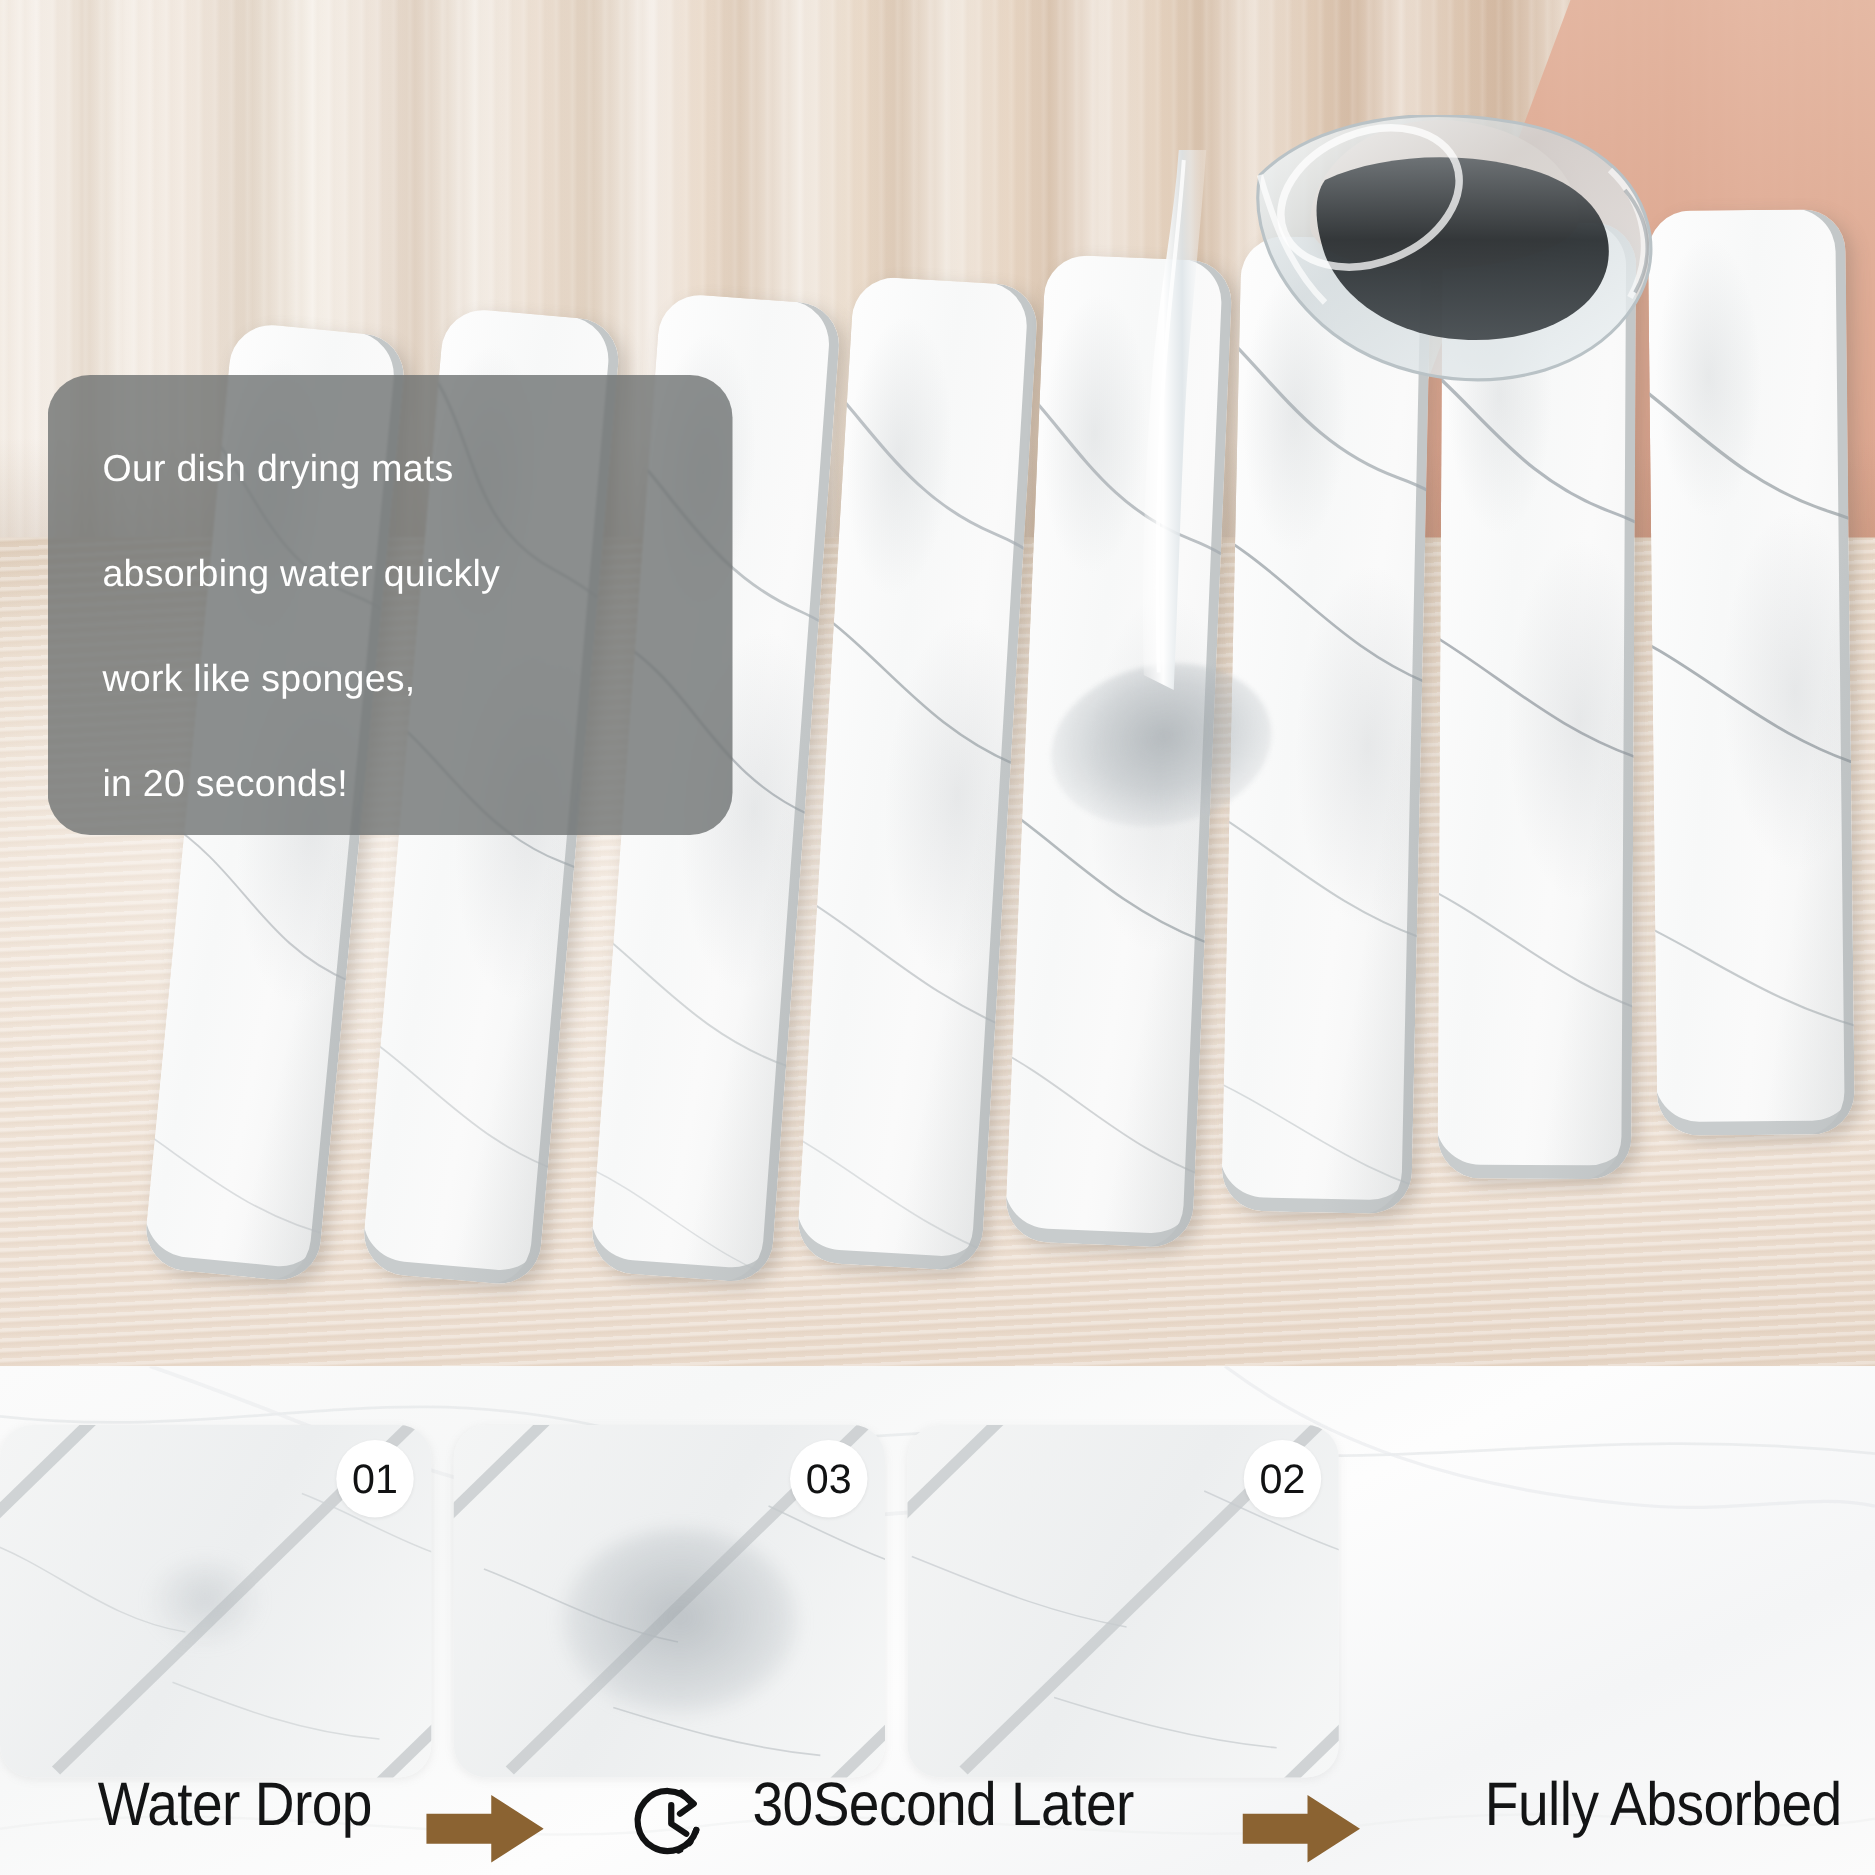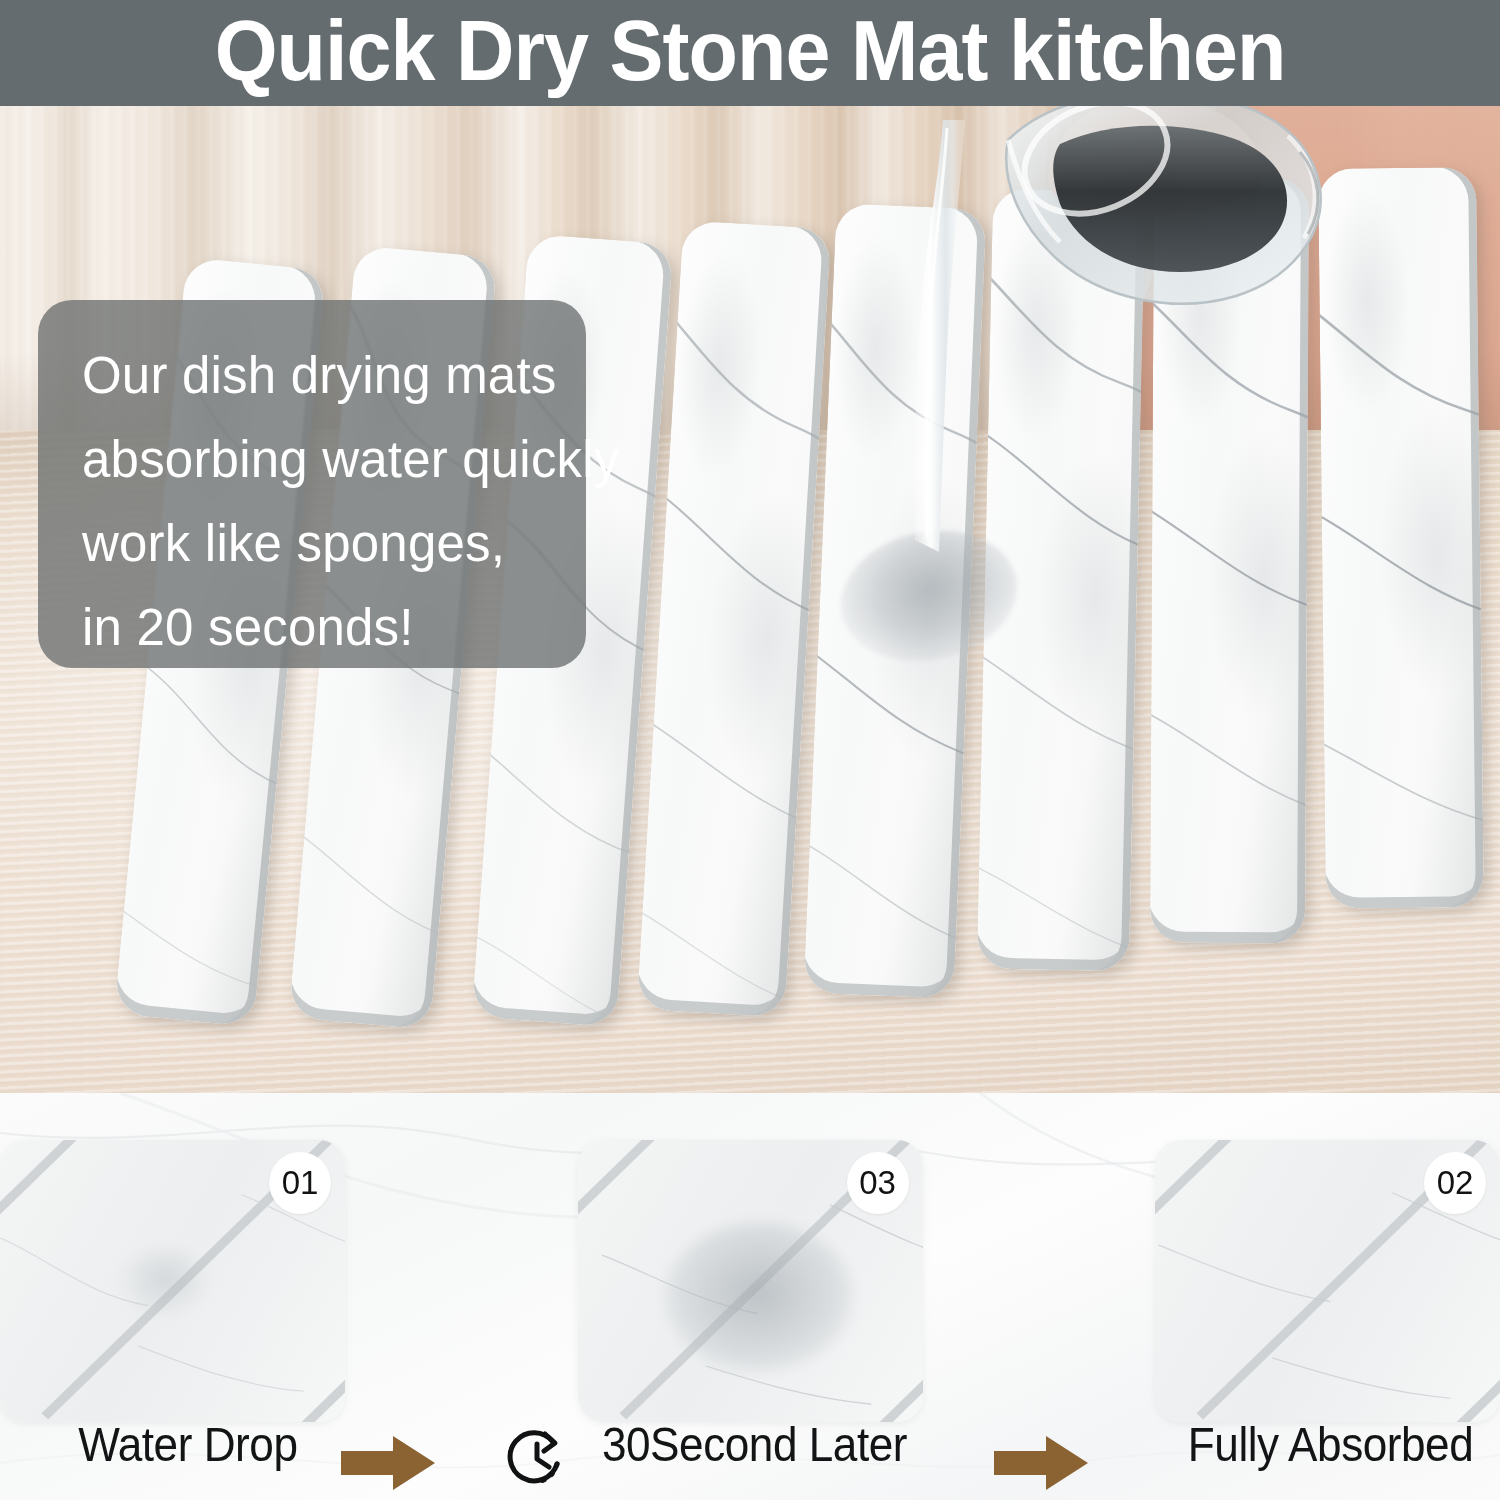--- a/index.html
+++ b/index.html
@@ -133,36 +133,36 @@
     position:absolute; left:38px; top:300px; width:548px; height:368px;
     background:rgba(108,112,111,.78);
     border-radius:34px;
     z-index:30;
     padding:34px 0 0 44px;
     backdrop-filter:blur(1px);
   }
   .overlay-line{
     color:#ffffff;
     font-family:"Liberation Sans", sans-serif;
-    font-size:51px; line-height:84px; font-weight:400;
+    font-size:30px; line-height:84px; font-weight:400;
     letter-spacing:.2px; white-space:nowrap;
   }
 
   
   .bottom{
     position:absolute; left:0; top:1093px; width:1500px; height:407px;
     background:linear-gradient(155deg,#fbfbfb 0%,#f6f7f7 26%,#fdfdfd 54%,#f4f5f6 78%,#fbfbfb 100%);
     overflow:hidden;
   }
   .bottom-marble{
     position:absolute; left:0; top:0; width:100%; height:100%; opacity:.75;
   }
   .thumbs{
     position:absolute; left:0; top:47px; width:1500px; height:282px;
-    display:flex; justify-content:space-between; gap:18px;
+    display:flex; justify-content:flex-start; gap:18px;
   }
   .thumb{
     position:relative; width:345px; height:282px;
     border-radius:26px; overflow:hidden;
     background:linear-gradient(120deg,#f4f5f5 0%,#eceeef 50%,#f6f7f7 100%);
     box-shadow:0 2px 7px rgba(150,150,150,.13);
   }
   .thumb-stripes{ position:absolute; left:-20%; top:-20%; width:150%; height:150%; }
   .thumb-wet{
     position:absolute; border-radius:50%;
@@ -341,23 +341,20 @@
     </div>
 
     <div class="overlay-card">
       <div class="overlay-line">Our dish drying mats</div>
       <div class="overlay-line">absorbing water quickly</div>
       <div class="overlay-line">work like sponges,</div>
       <div class="overlay-line">in 20 seconds!</div>
     </div>
   </div>
 
-  <div class="header-bar">
-    <div class="header-title">Quick Dry Stone Mat kitchen</div>
-  </div>
 
   <div class="bottom">
 
     <svg class="bottom-marble" viewBox="0 0 1500 407" preserveAspectRatio="none">
       <path d="M0 40 C180 60,300 10,470 46 C640 84,760 30,930 60 C1100 92,1260 44,1500 70" stroke="#e2e5e7" stroke-width="2.2" fill="none" opacity=".8"></path>
       <path d="M120 0 C260 48,340 96,500 118 C660 140,760 96,900 122" stroke="#e8eaec" stroke-width="3" fill="none" opacity=".7"></path>
       <path d="M980 0 C1060 60,1160 96,1300 110 C1390 120,1450 100,1500 112" stroke="#e4e7e9" stroke-width="2.6" fill="none" opacity=".7"></path>
       <path d="M0 370 C200 340,380 392,560 368 C740 344,900 392,1100 366 C1280 344,1400 380,1500 362" stroke="#eceeef" stroke-width="2" fill="none" opacity=".6"></path>
     </svg>
 

